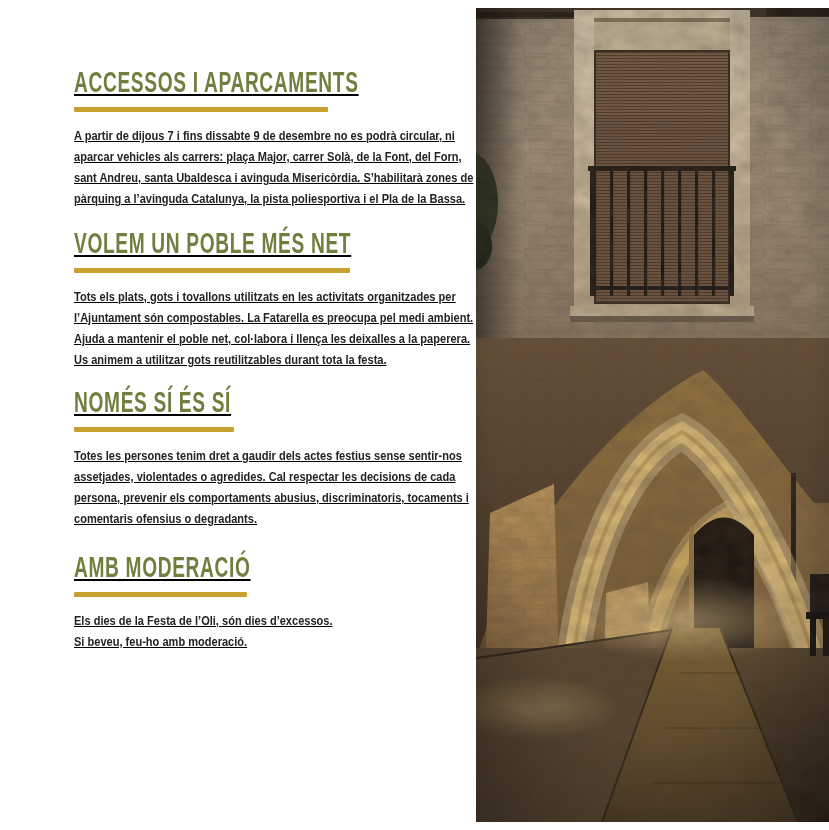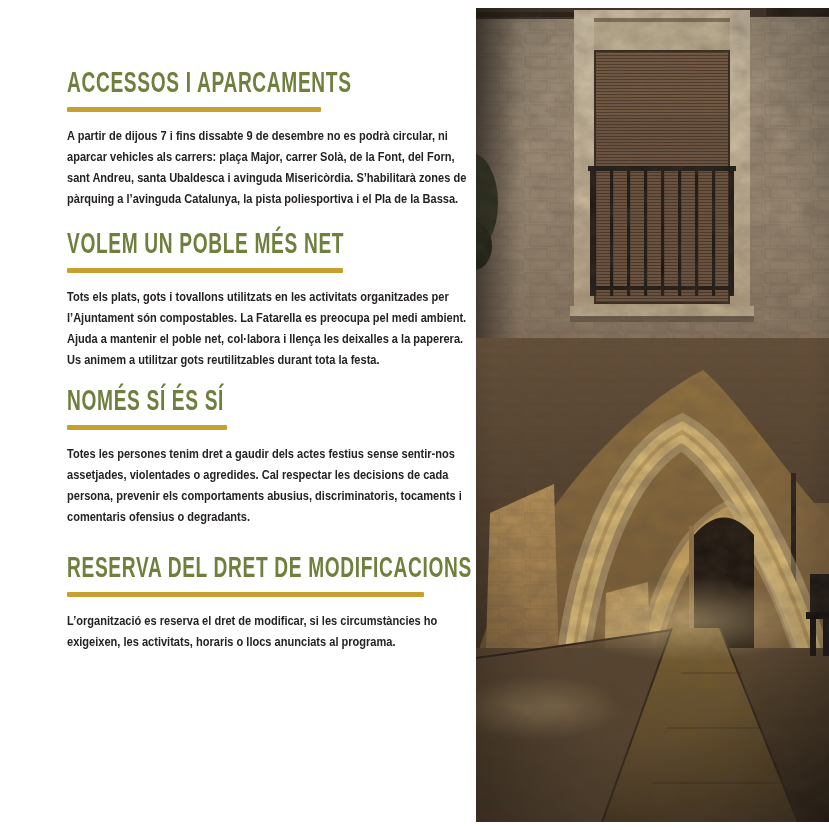--- a/index.html
+++ b/index.html
@@ -4,21 +4,21 @@
 <style>
   html,body{margin:0;padding:0;}
   body{
     width:829px;height:830px;position:relative;overflow:hidden;
     background:#ffffff;
     font-family:"Liberation Sans",sans-serif;
   }
   .content{
     position:absolute;left:58px;top:48px;width:415px;
   }
-  .section{margin:9px;padding:0;}
+  .section{margin:16px;padding:0;text-decoration:underline;}
   .section-heading{
     margin:0;
     font-weight:bold;
     font-size:29px;line-height:32px;
     letter-spacing:1px;
     color:#6f7f3d;
     transform:scaleX(.66);
     transform-origin:0 50%;
     white-space:nowrap;
     font-family:"Liberation Sans",sans-serif;
@@ -68,26 +68,27 @@
     <div class="rule rule-2"></div>
     <p class="body-text">Tots els plats, gots i tovallons utilitzats en les activitats organitzades per l’Ajuntament són compostables. La Fatarella es preocupa pel medi ambient. Ajuda a mantenir el poble net, col·labora i llença les deixalles a la paperera. Us animem a utilitzar gots reutilitzables durant tota la festa.</p>
   </div>
 
   <div class="section">
     <h2 class="section-heading mt-a">NOMÉS SÍ ÉS SÍ</h2>
     <div class="rule rule-1"></div>
     <p class="body-text">Totes les persones tenim dret a gaudir dels actes festius sense sentir-nos assetjades, violentades o agredides. Cal respectar les decisions de cada persona, prevenir els comportaments abusius, discriminatoris, tocaments i comentaris ofensius o degradants.</p>
   </div>
 
-
-  <div class="section">
-    <h2 class="section-heading mt-d">RESERVA DEL DRET DE MODIFICACIONS</h2>
-    <div class="rule rule-4"></div>
-    <p class="body-text">L’organització es reserva el dret de modificar, si les circumstàncies ho exigeixen, les activitats, horaris o llocs anunciats al programa.</p>
-  </div>
+  <div class="section">
+    <h2 class="section-heading mt-c">AMB MODERACIÓ</h2>
+    <div class="rule rule-3"></div>
+    <p class="body-text">Els dies de la Festa de l’Oli, són dies d’excessos.
+Si beveu, feu-ho amb moderació.</p>
+  </div>
+
 
 </div>
 
 <div class="photo" role="img">
   <svg width="353" height="814" viewBox="0 0 353 814" aria-hidden="true">
     <defs>
       <linearGradient id="gWall" x1="0" y1="0" x2="0" y2="1">
         <stop offset="0" stop-color="#b0a089"></stop>
         <stop offset="0.6" stop-color="#a3927b"></stop>
         <stop offset="1" stop-color="#8d7b64"></stop>

